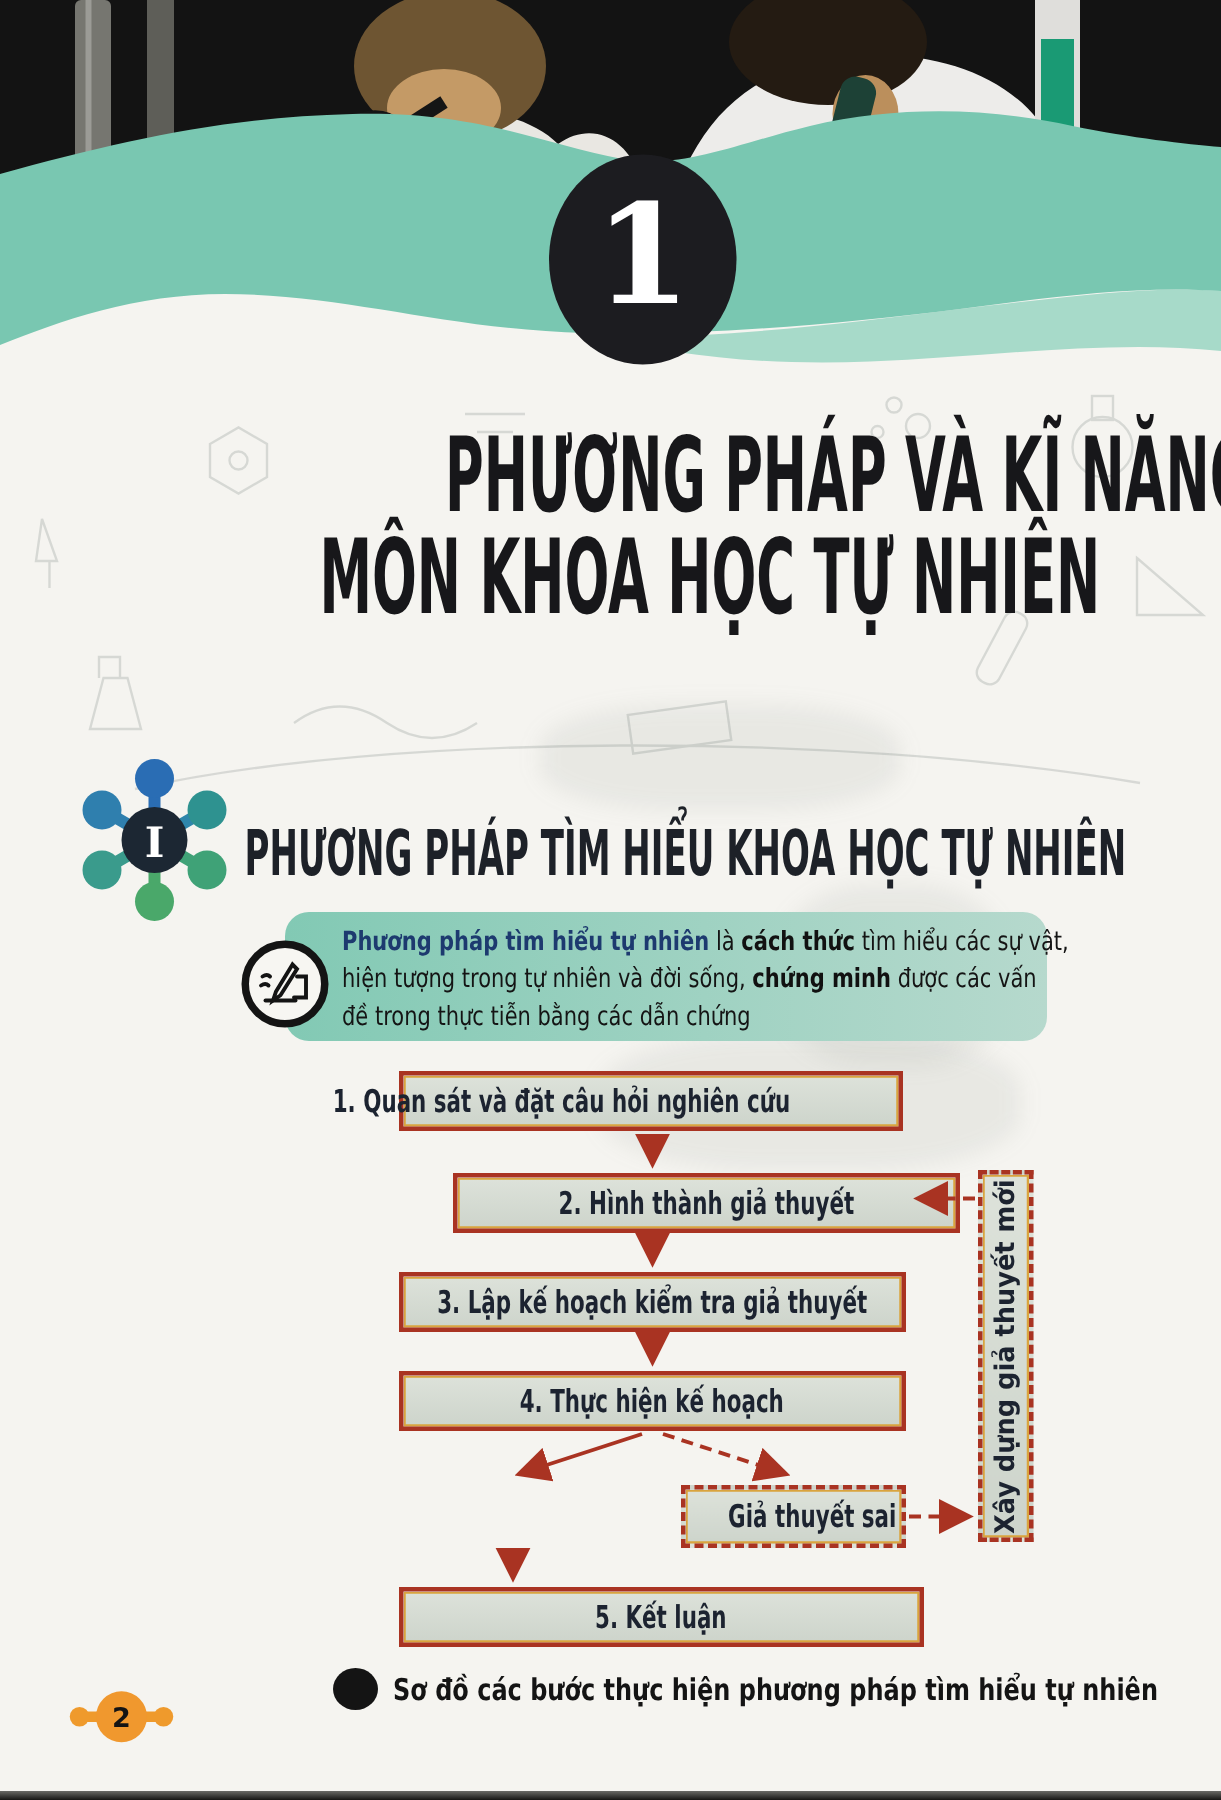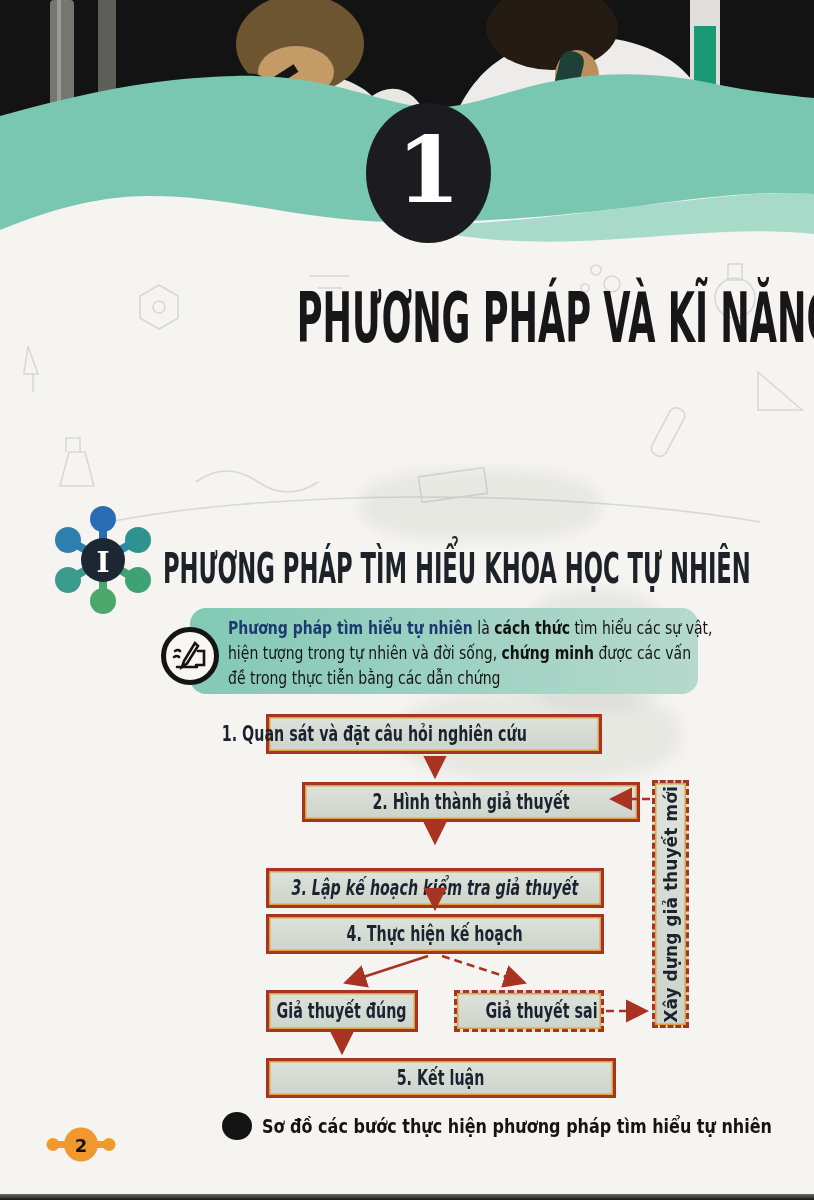--- a/index.html
+++ b/index.html
@@ -39,21 +39,21 @@
 
   
   .fc-box{box-sizing:border-box;background:linear-gradient(180deg,#dde2da 0%,#cdd4cb 100%);
     border:3px solid #a93322;box-shadow:inset 0 0 0 1.5px #d9a43e;
     display:flex;align-items:center;justify-content:center;color:#1c2330;}
   .fc-box>span{display:inline-block;white-space:nowrap;font-weight:bold;font-size:21px;
     transform:scale(0.68,1);transform-origin:center;}
   .dashed{border-style:dashed;}
   .b1{left:266px;top:714px;width:336px;height:40px;justify-content:flex-end;}
   .b2{left:266px;top:782px;width:338px;height:40px;margin-left:36px;}
-  .b3{left:266px;top:868px;width:338px;height:40px;font-style:italic;}
+  .b3{left:266px;top:848px;width:338px;height:40px;}
   .b4{left:266px;top:914px;width:338px;height:40px;}
   .btrue{left:266px;top:990px;width:152px;height:42px;}
   .bfalse{left:454px;top:990px;width:150px;height:42px;padding-left:24px;}
   .b5{left:266px;top:1058px;width:350px;height:40px;}
   .side-box{left:652px;top:780px;width:37px;height:248px;}
   .side-box>span{writing-mode:vertical-rl;transform:rotate(180deg) scale(1,0.95);
     white-space:nowrap;font-weight:bold;font-size:18px;color:#1c2330;}
 
   
   .caption-bullet{left:222px;top:1112px;width:30px;height:28px;border-radius:50%;background:#141414;}
@@ -132,20 +132,21 @@
       <path d="M90,290 C260,252 560,252 760,286"></path>
       <path d="M310,40 h40 M318,52 h24"></path>
     </g>
   </svg>
   <div class="abs blob" style="left:360px;top:470px;width:240px;height:70px;"></div>
   <div class="abs blob" style="left:400px;top:690px;width:280px;height:90px;"></div>
   <div class="abs blob" style="left:520px;top:590px;width:150px;height:120px;"></div>
 
   <div class="abs title-wrap">
     <div class="title-line"><span>PHƯƠNG PHÁP VÀ KĨ NĂNG HỌC TẬP</span></div>
+    <div class="title-line"><span>MÔN KHOA HỌC TỰ NHIÊN</span></div>
   </div>
 
   <svg class="abs" style="left:50px;top:506px;" width="106" height="108" viewBox="0 0 106 108">
     <g stroke-linecap="round">
       <line x1="53" y1="54" x2="53" y2="18" stroke="#2a6db4" stroke-width="8"></line>
       <line x1="53" y1="54" x2="84" y2="36" stroke="#2e86ab" stroke-width="8"></line>
       <line x1="53" y1="54" x2="84" y2="72" stroke="#3fa277" stroke-width="8"></line>
       <line x1="53" y1="54" x2="53" y2="90" stroke="#4aa86a" stroke-width="8"></line>
       <line x1="53" y1="54" x2="22" y2="72" stroke="#3a9b8c" stroke-width="8"></line>
       <line x1="53" y1="54" x2="22" y2="36" stroke="#2f7fae" stroke-width="8"></line>
@@ -184,23 +185,20 @@
       <span>1. Quan sát và đặt câu hỏi nghiên cứu</span>
     </div>
   <div class="abs fc-box b2">
       <span>2. Hình thành giả thuyết</span>
     </div>
   <div class="abs fc-box b3">
       <span>3. Lập kế hoạch kiểm tra giả thuyết</span>
     </div>
   <div class="abs fc-box b4">
       <span>4. Thực hiện kế hoạch</span>
-    </div>
-  <div class="abs fc-box btrue">
-      <span>Giả thuyết đúng</span>
     </div>
   <div class="abs fc-box bfalse dashed">
       <span>Giả thuyết sai</span>
     </div>
   <div class="abs fc-box b5">
       <span>5. Kết luận</span>
     </div>
   <div class="abs fc-box side-box dashed">
       <span>Xây dựng giả thuyết mới</span>
     </div>

